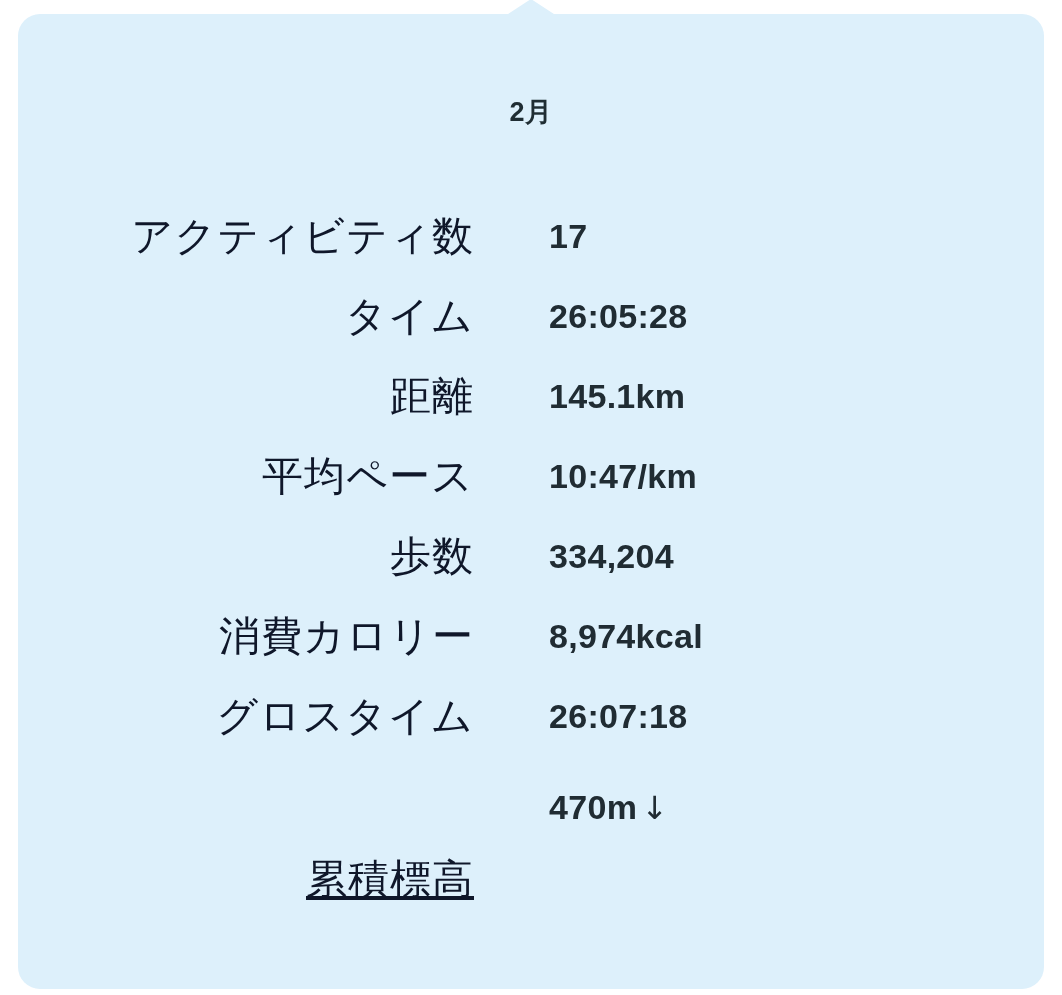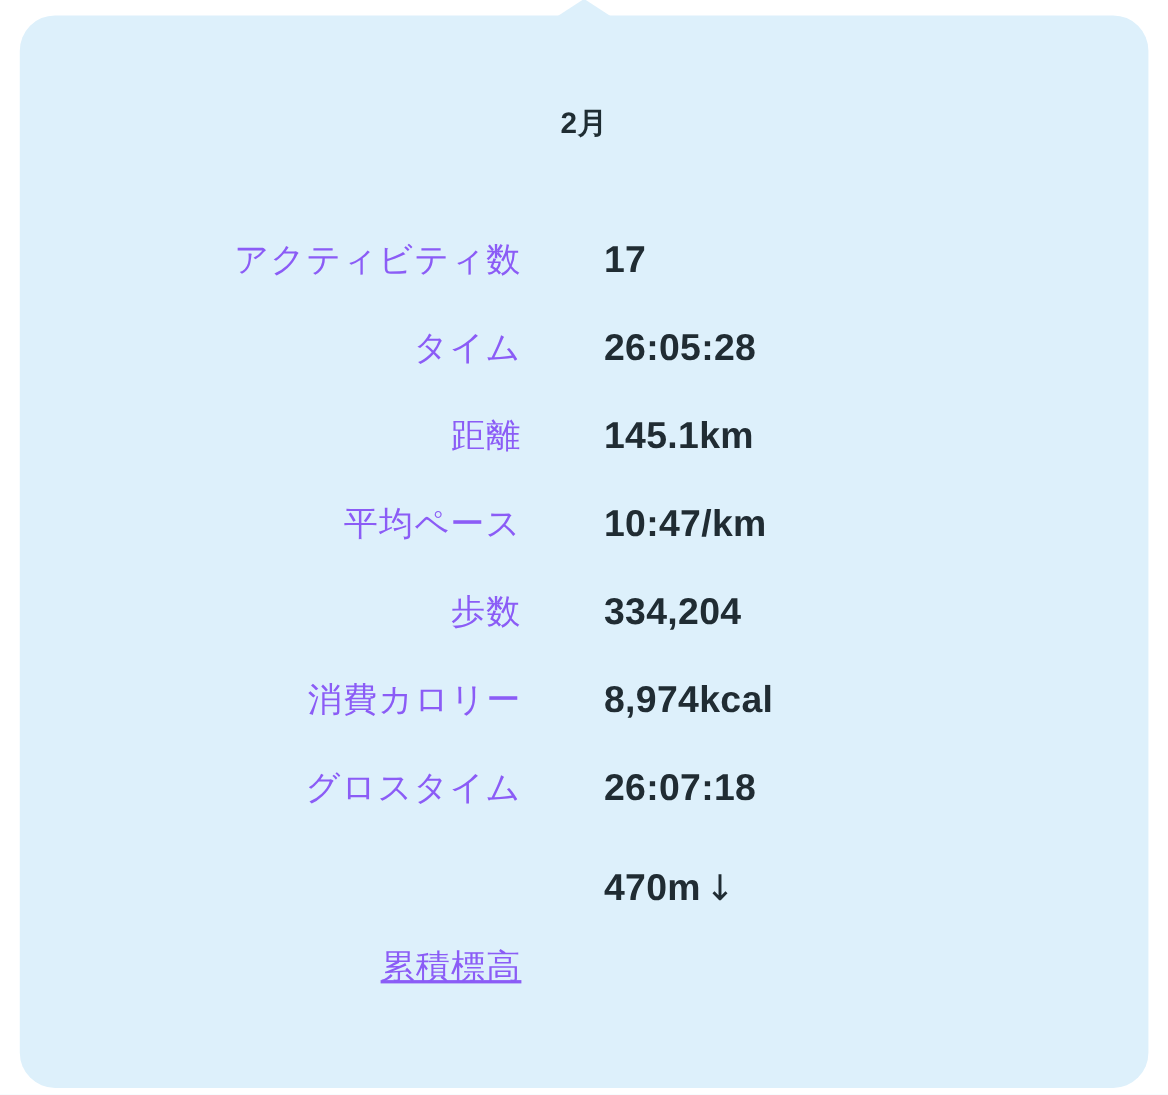--- a/index.html
+++ b/index.html
@@ -22,21 +22,21 @@
     padding: 14px 18px 0 18px;
   }
 
   
   .bubble {
     position: relative;
     width: 100%;
     height: 975px;
     box-sizing: border-box;
     background: #ddf0fb;
-    border-radius: 32px;
+    border-radius: 22px;
     overflow: visible;
   }
 
   
   .bubble-arrow {
     position: absolute;
     top: -15px;
     left: 50%;
     transform: translateX(-50%);
     width: 0;
@@ -62,22 +62,22 @@
     row-gap: 0;
     column-gap: 0;
   }
 
   .stat-row {
     display: contents;
   }
 
   .stat-label {
     text-align: right;
-    font-size: 31px;
-    color: #8b5cf6;
+    font-size: 41px;
+    color: #0f172a;
     font-weight: 400;
     padding-right: 56px;
     line-height: 80px;
     white-space: nowrap;
     letter-spacing: 1px;
   }
 
   .stat-value {
     text-align: left;
     font-size: 34px;

